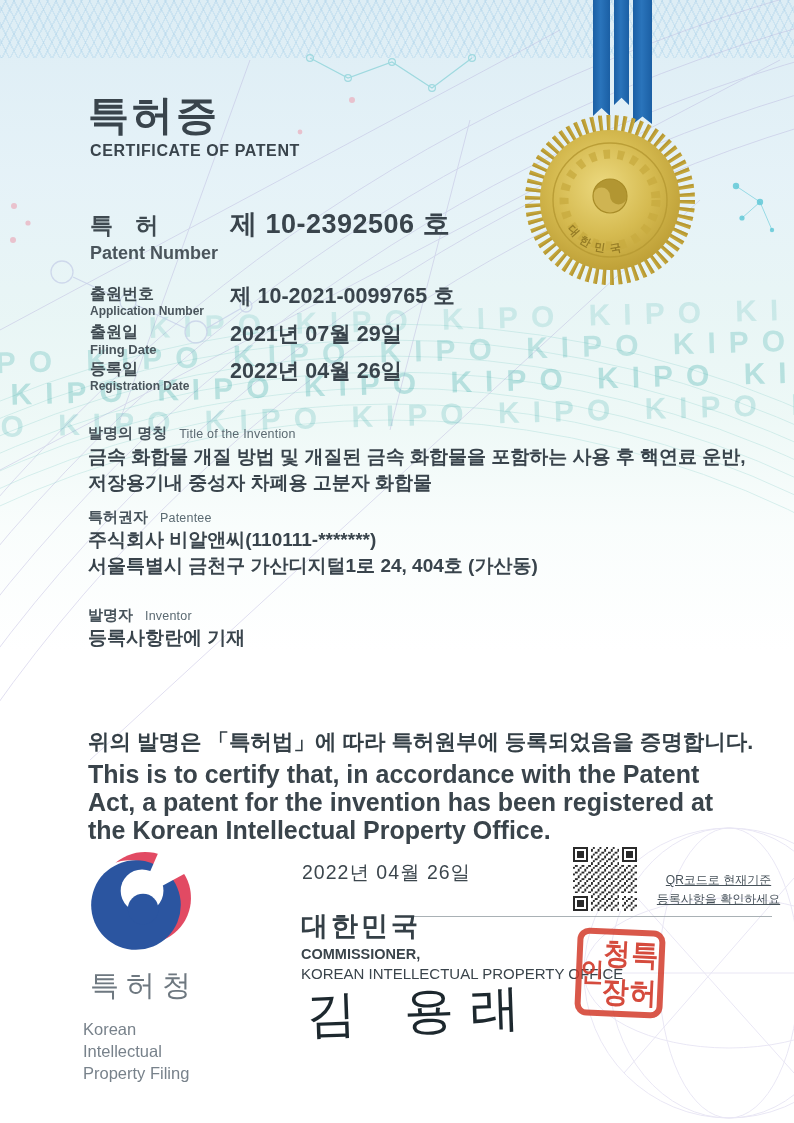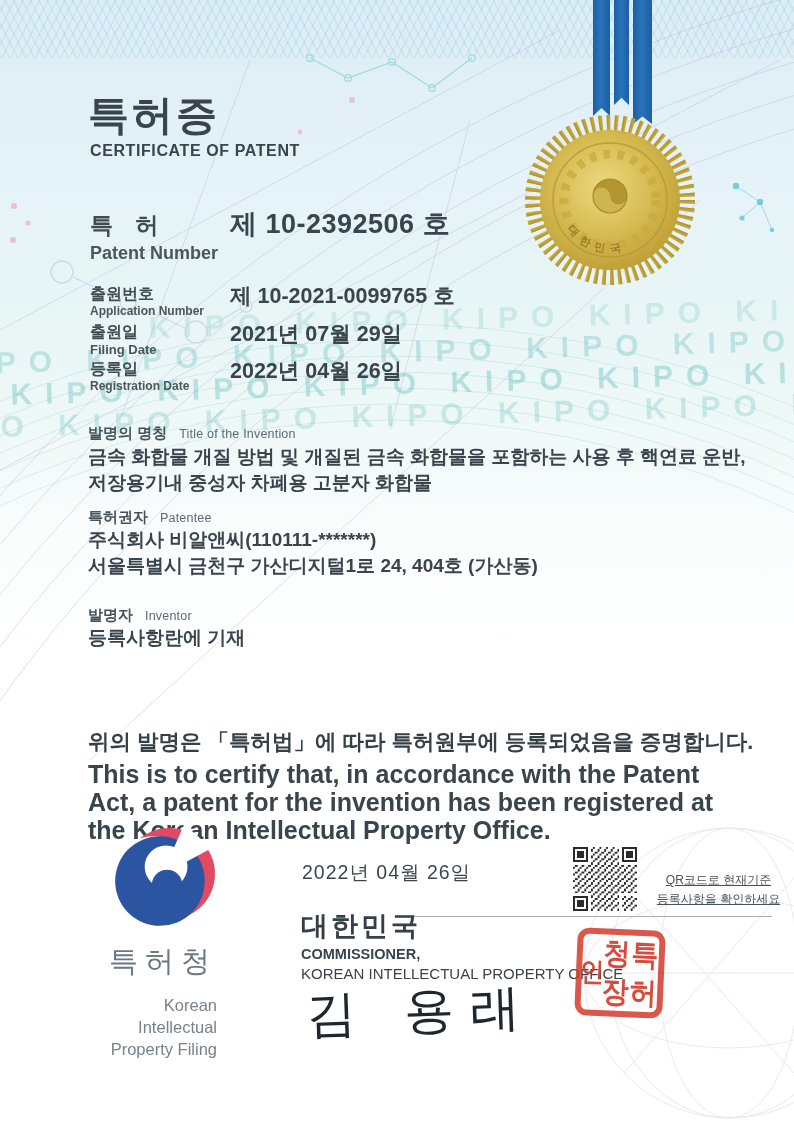--- a/index.html
+++ b/index.html
@@ -55,21 +55,21 @@
   .signature{left:306px;top:978px;font-family:"DejaVu Serif",serif;font-size:50px;
     letter-spacing:16px;color:#1d282e;transform:rotate(-2deg);}
   
   .seal{position:absolute;left:576px;top:929px;width:88px;height:88px;transform:rotate(2.5deg);
     border:6px solid rgba(210,59,42,.85);border-radius:12px;box-sizing:border-box;
     display:grid;grid-template-columns:20px 1fr 1fr;grid-template-rows:1fr 1fr;
     align-items:center;justify-items:center;color:rgba(208,55,40,.9);font-weight:800;}
   .seal span{font-size:27px;transform:scaleY(1.1);line-height:1;}
   .seal .tall{grid-row:1 / span 2;font-size:24px;}
   
-  .logo{position:absolute;left:83px;top:824px;width:134px;text-align:right;}
+  .logo{position:absolute;left:83px;top:848px;width:134px;text-align:left;}
   .logo-org{margin-top:4px;font-size:29px;font-weight:500;color:#6e7880;
     letter-spacing:7px;padding-left:7px;}
   .logo-en{margin-top:12px;font-size:16.5px;color:#78828b;line-height:22px;}
 </style>
 </head>
 <body>
 
 <div class="page">
 
   <div class="bg-tint"></div>

